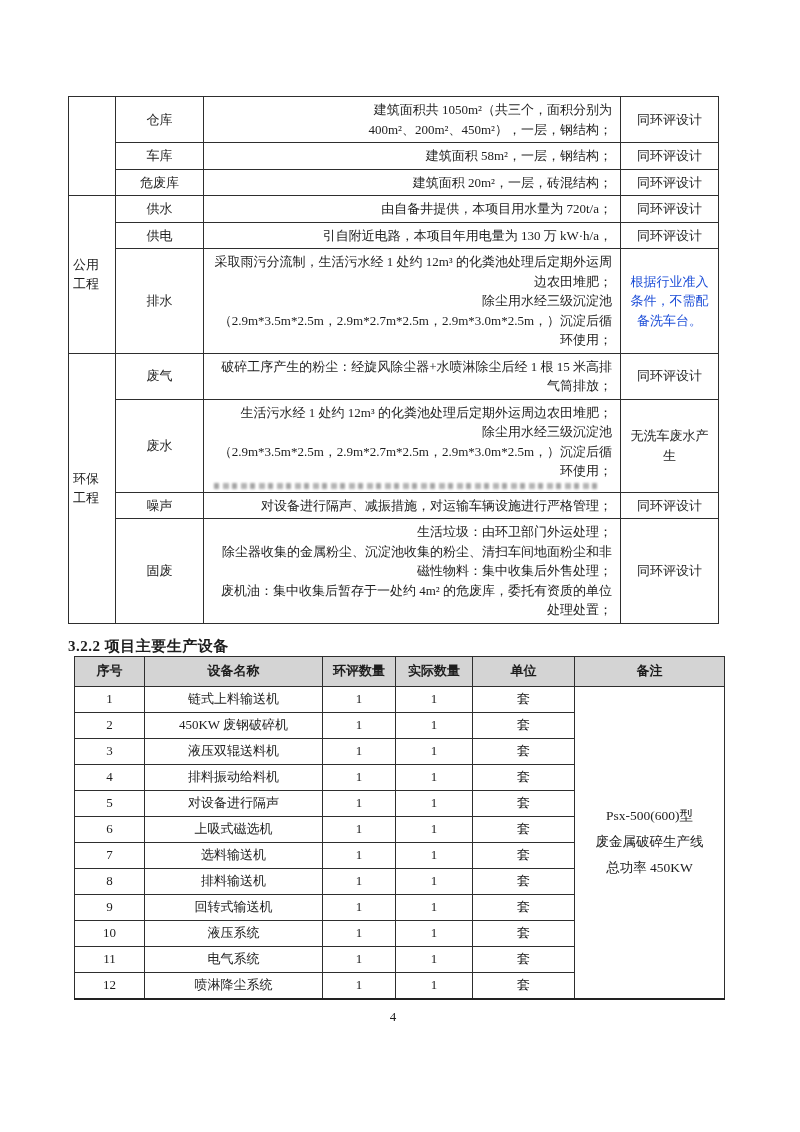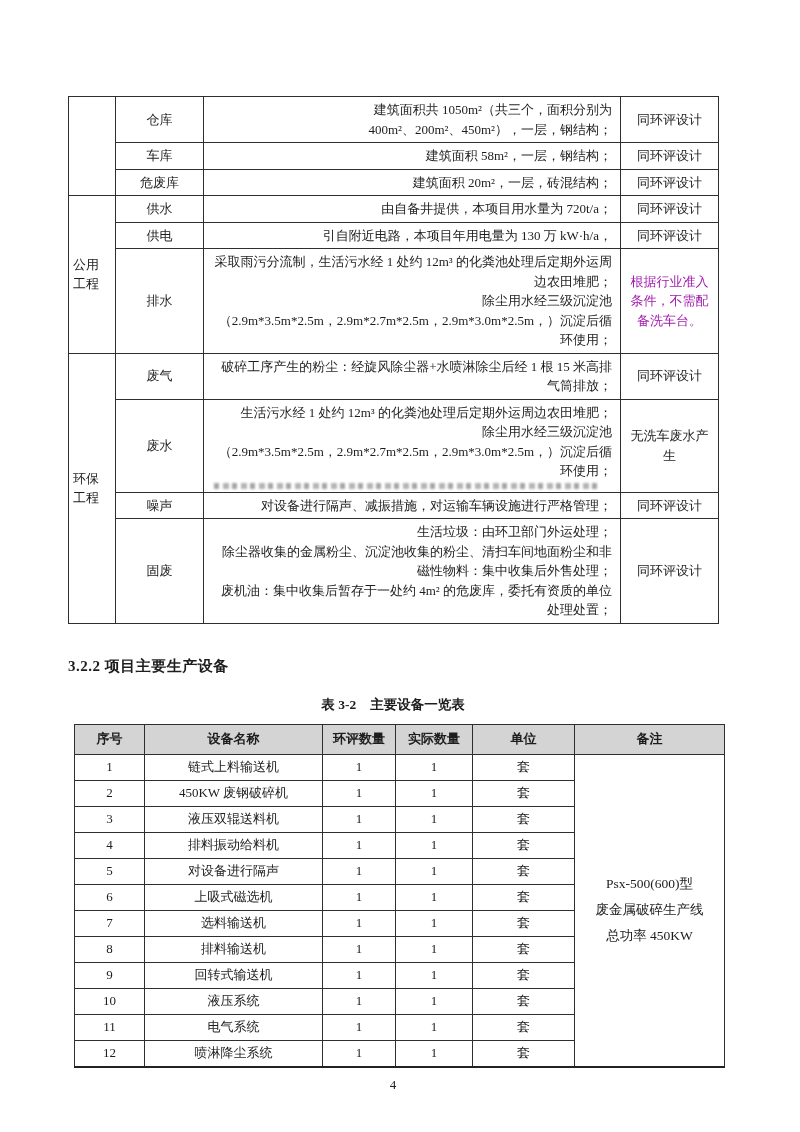--- a/index.html
+++ b/index.html
@@ -43,36 +43,36 @@
   }
   .t1 .desc-cell {
     padding: 3px 8px;
     text-align: right;
   }
   .t1 .status-cell {
     text-align: center;
     padding: 2px 9px;
   }
   .pre { white-space: pre-line; }
-  .blue-note { color: #a21caf; }
+  .blue-note { color: #1d4ed8; }
   .artifact {
     height: 6px;
     margin: 2px 0 0 2px;
     width: 96%;
     background: repeating-linear-gradient(90deg,
       #5a5a5a 0px, #5a5a5a 5px,
       transparent 5px, transparent 9px,
       #777 9px, #777 15px,
       transparent 15px, transparent 18px);
     filter: blur(0.8px);
     opacity: 0.55;
   }
   
   .section-heading {
-    margin: 33px 0 0 0;
+    margin: 13px 0 0 0;
     font-size: 15px;
     font-weight: bold;
     letter-spacing: 0.5px;
   }
   .table-caption {
     width: 650px;
     text-align: center;
     font-weight: bold;
     font-size: 13.5px;
     margin: 20px 0 10px 0;
@@ -242,23 +242,20 @@
           </td>
         <td class="status-cell">
             <div>同环评设计</div>
           </td>
       </tr>
     </tbody>
   </table>
 
   <h2 class="section-heading">3.2.2 项目主要生产设备</h2>
 
-  <div class="table-caption">
-    <span>表 3-2</span><span class="cap-gap"></span><span>主要设备一览表</span>
-  </div>
 
   <table class="t2">
     <colgroup>
       <col style="width:70px">
         <col style="width:178px">
         <col style="width:73px">
         <col style="width:77px">
         <col style="width:102px">
         <col style="width:150px">
     </colgroup>

